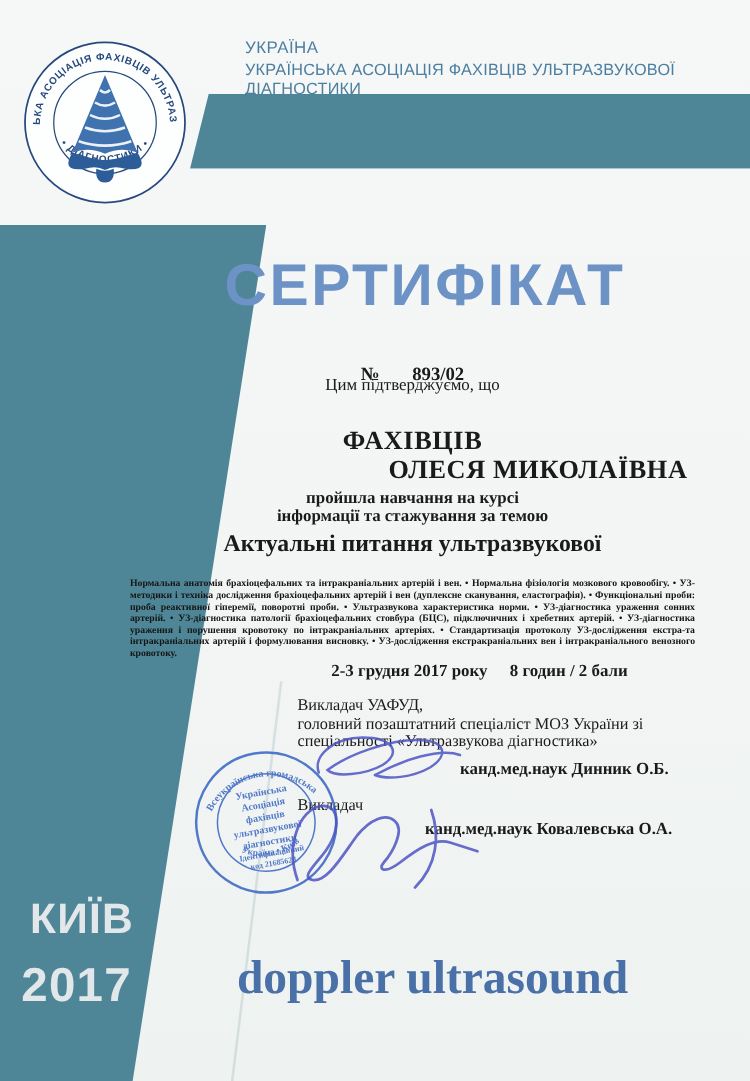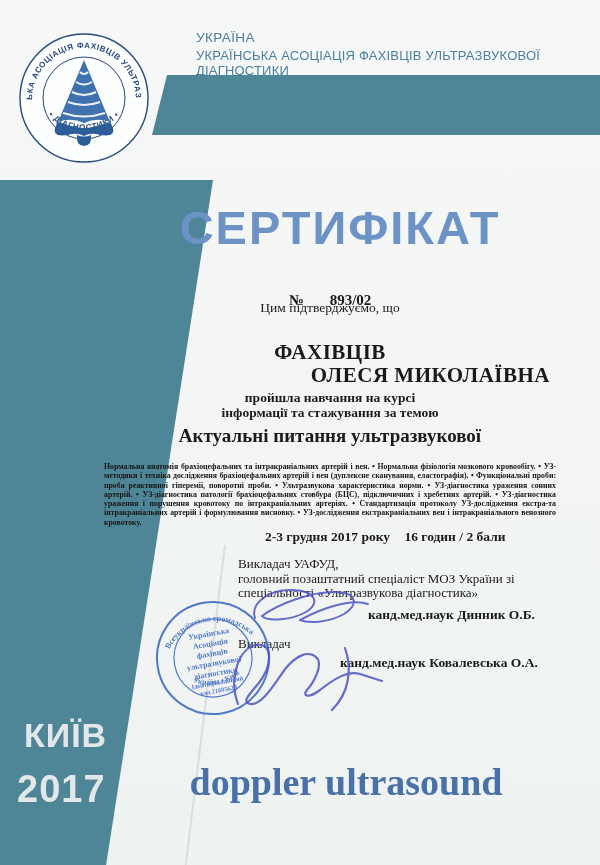--- a/index.html
+++ b/index.html
@@ -120,21 +120,21 @@
   <div class="col confirm">Цим підтверджуємо, що</div>
   <div class="col name name1">ФАХІВЦІВ</div>
   <div class="col name name2">ОЛЕСЯ МИКОЛАЇВНА</div>
   <div class="col intro intro1">пройшла навчання на курсі</div>
   <div class="col intro intro2">інформації та стажування за темою</div>
   <div class="col course course1">Актуальні питання ультразвукової</div>
 
   <div class="syllabus">Нормальна анатомія брахіоцефальних та інтракраніальних артерій і вен. • Нормальна фізіологія мозкового кровообігу. • УЗ-методики і техніка дослідження брахіоцефальних артерій і вен (дуплексне сканування, еластографія). • Функціональні проби: проба реактивної гіперемії, поворотні проби. • Ультразвукова характеристика норми. • УЗ-діагностика ураження сонних артерій. • УЗ-діагностика патології брахіоцефальних стовбура (БЦС), підключичних і хребетних артерій. • УЗ-діагностика ураження і порушення кровотоку по інтракраніальних артеріях. • Стандартизація протоколу УЗ-дослідження екстра-та інтракраніальних артерій і формулювання висновку. • УЗ-дослідження екстракраніальних вен і інтракраніального венозного кровотоку.</div>
 
   <div class="date">2-3 грудня 2017 року</div>
-  <div class="credits">16 годин / 2 бали</div>
+  <div class="credits">8 годин / 2 бали</div>
 
   <div class="president">
     <div>Викладач УАФУД,</div>
     <div>головний позаштатний спеціаліст МОЗ України зі</div>
     <div>спеціальності «Ультразвукова діагностика»</div>
   </div>
   <div class="sig-name n1">канд.мед.наук Динник О.Б.</div>
   <div class="lecturer">Викладач</div>
   <div class="sig-name n2">канд.мед.наук Ковалевська О.А.</div>
 

